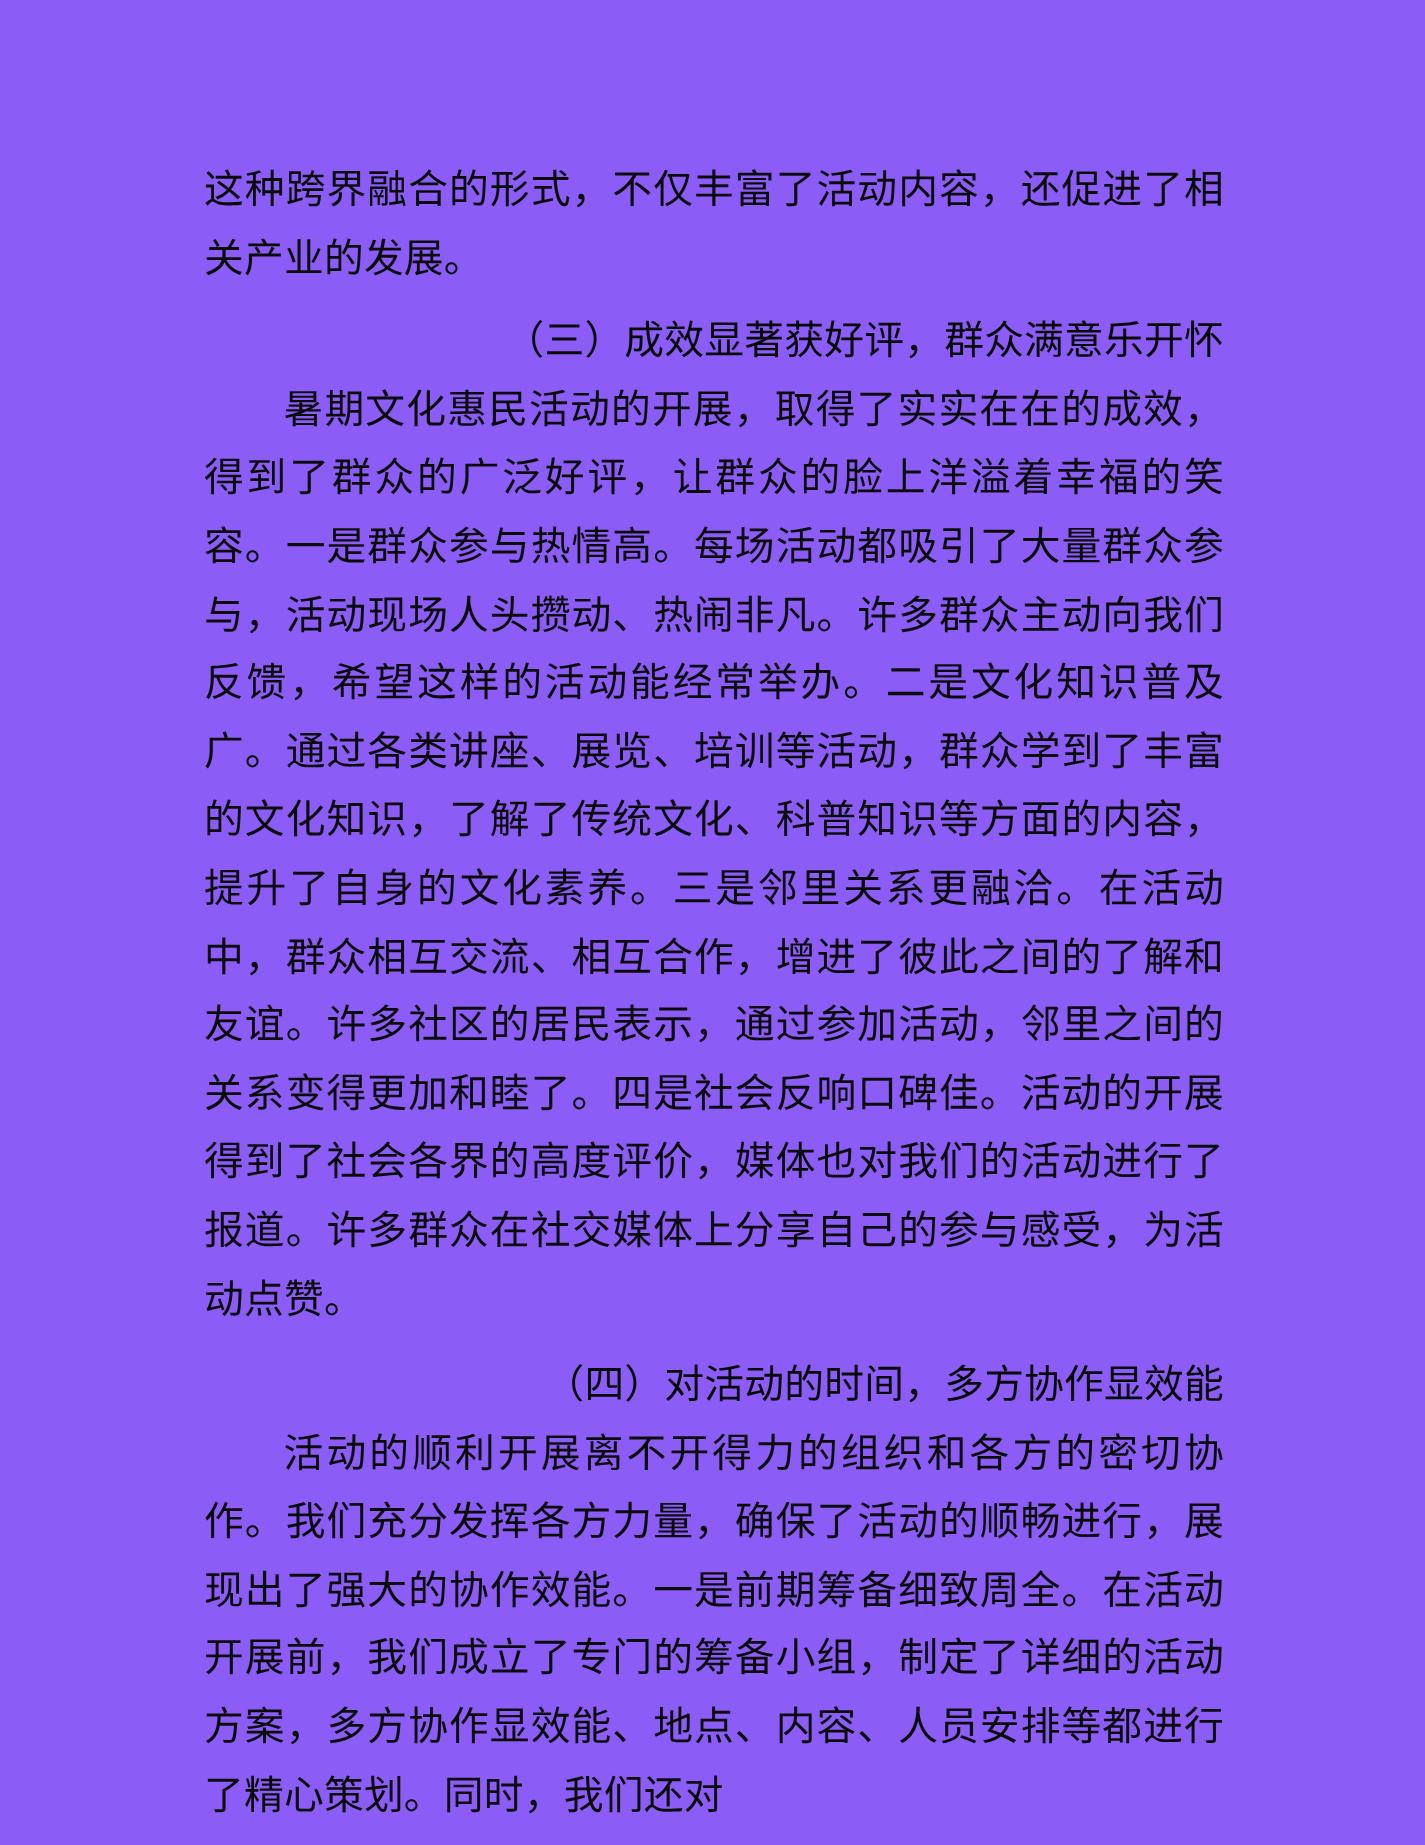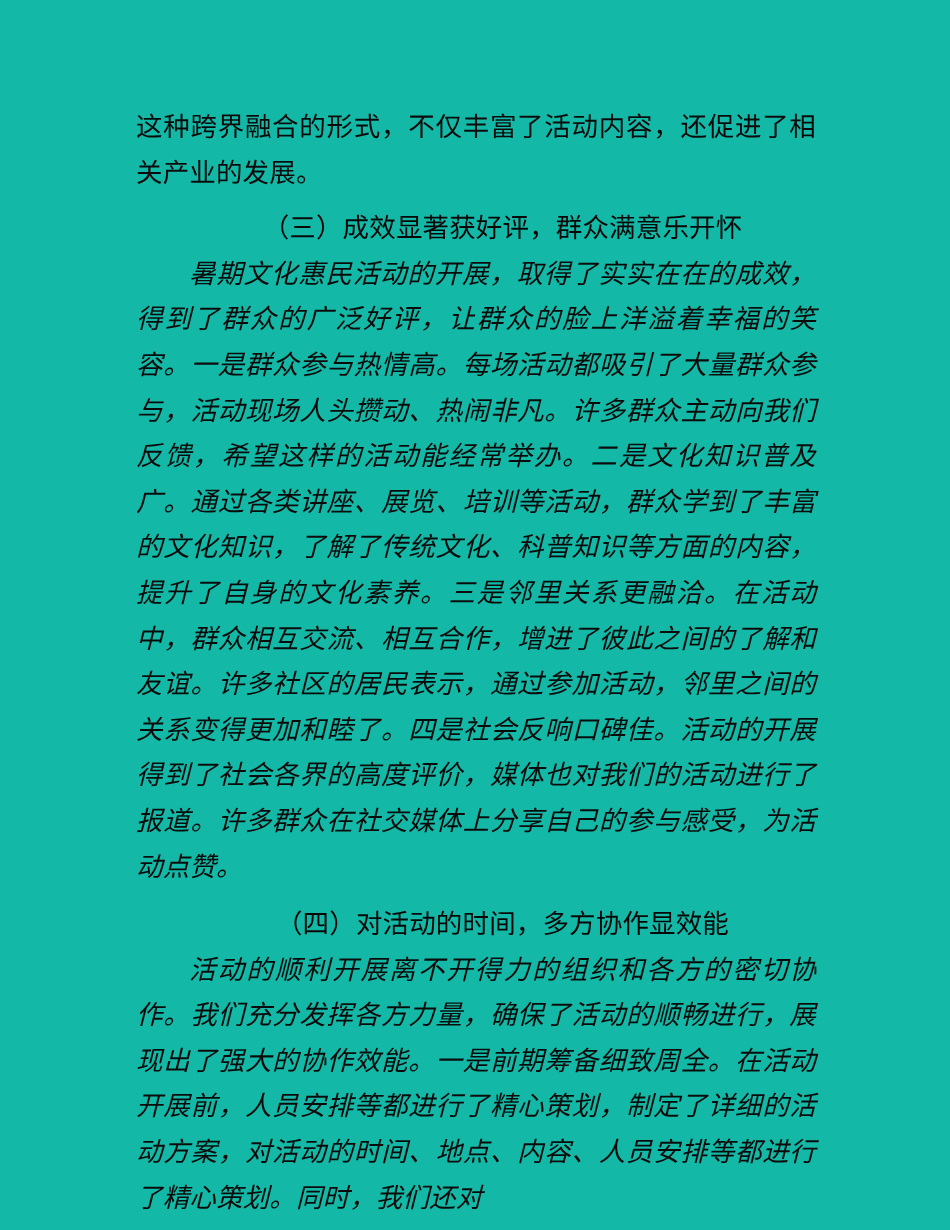--- a/index.html
+++ b/index.html
@@ -12,21 +12,21 @@
     height: 1230px;
     background: #ffffff;
     font-family: "DejaVu Sans", "Liberation Sans", sans-serif;
     overflow: hidden;
   }
 
   .page {
     position: relative;
     width: 950px;
     height: 1230px;
-    background: #14b8a6;
+    background: #8b5cf6;
     box-sizing: border-box;
   }
 
   .content {
     position: absolute;
     left: 136px;
     top: 104px;
     width: 680px;
   }
 
@@ -40,30 +40,29 @@
     text-justify: inter-character;
     text-indent: 0;
     letter-spacing: 0.15px;
     font-weight: 400;
     word-break: break-all;
     -webkit-font-smoothing: antialiased;
   }
 
   .para.indent {
     text-indent: 2em;
-    font-style: italic;
   }
 
   
   .heading {
     font-size: 26.5px;
     line-height: 45.6px;
     color: #080808;
     margin: 0;
-    text-align: center;
+    text-align: right;
     text-indent: 2em;
     font-weight: 500;
     letter-spacing: 0.15px;
     white-space: nowrap;
   }
 
   
   .gap-sm { height: 10px; }
   .gap-md { height: 12px; }
 </style>
@@ -78,16 +77,16 @@
     <div class="gap-sm"></div>
 
     <p class="heading">（三）成效显著获好评，群众满意乐开怀</p>
 
     <p class="para indent">暑期文化惠民活动的开展，取得了实实在在的成效，得到了群众的广泛好评，让群众的脸上洋溢着幸福的笑容。一是群众参与热情高。每场活动都吸引了大量群众参与，活动现场人头攒动、热闹非凡。许多群众主动向我们反馈，希望这样的活动能经常举办。二是文化知识普及广。通过各类讲座、展览、培训等活动，群众学到了丰富的文化知识，了解了传统文化、科普知识等方面的内容，提升了自身的文化素养。三是邻里关系更融洽。在活动中，群众相互交流、相互合作，增进了彼此之间的了解和友谊。许多社区的居民表示，通过参加活动，邻里之间的关系变得更加和睦了。四是社会反响口碑佳。活动的开展得到了社会各界的高度评价，媒体也对我们的活动进行了报道。许多群众在社交媒体上分享自己的参与感受，为活动点赞。</p>
 
     <div class="gap-md"></div>
 
     <p class="heading">（四）对活动的时间，多方协作显效能</p>
 
-    <p class="para indent">活动的顺利开展离不开得力的组织和各方的密切协作。我们充分发挥各方力量，确保了活动的顺畅进行，展现出了强大的协作效能。一是前期筹备细致周全。在活动开展前，人员安排等都进行了精心策划，制定了详细的活动方案，对活动的时间、地点、内容、人员安排等都进行了精心策划。同时，我们还对</p>
+    <p class="para indent">活动的顺利开展离不开得力的组织和各方的密切协作。我们充分发挥各方力量，确保了活动的顺畅进行，展现出了强大的协作效能。一是前期筹备细致周全。在活动开展前，我们成立了专门的筹备小组，制定了详细的活动方案，多方协作显效能、地点、内容、人员安排等都进行了精心策划。同时，我们还对</p>
 
   </div>
 </div>
 
 </body></html>

